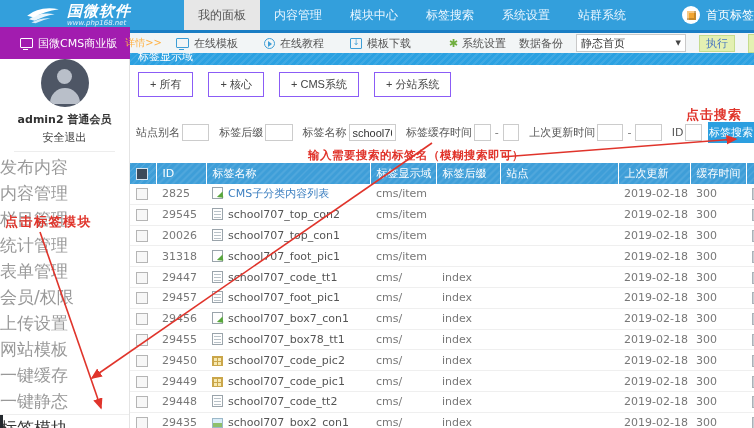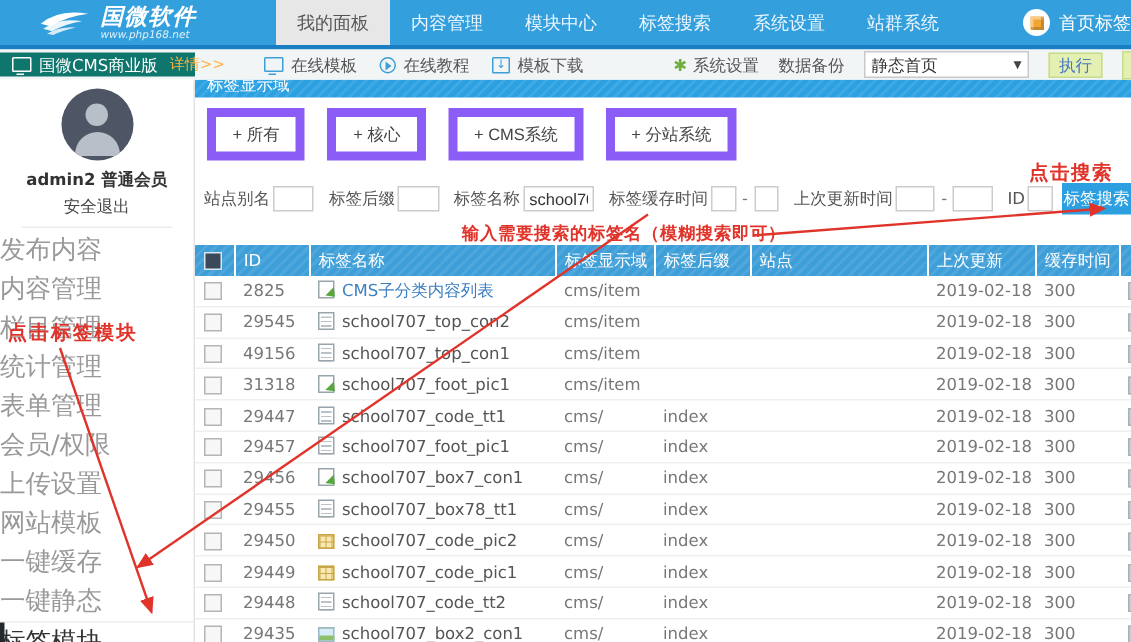--- a/index.html
+++ b/index.html
@@ -14,25 +14,25 @@
   .top-tabs{display:flex;margin-left:8px}
   .top-tab{padding:0 14px;line-height:30px;color:#eaf6ff;font-size:12px;cursor:pointer;white-space:nowrap}
   .top-tab.active{background:#e7e7e7;color:#555}
   .home-tag{margin-left:auto;display:flex;align-items:center;gap:6px;color:#fff;padding-right:0;font-size:12px}
   .home-circle{width:18px;height:18px;border-radius:50%;background:#fff;display:flex;align-items:center;justify-content:center}
   .home-cube{width:9px;height:9px;background:#f2a632;box-shadow:inset -2px -2px 0 rgba(0,0,0,.18),inset 2px 2px 0 rgba(255,255,255,.4)}
   .topline{position:absolute;top:30px;left:0;right:0;height:3px;background:#1a7ec4;z-index:5}
 
   
   .subbar{position:absolute;top:33px;left:0;right:0;height:20px;background:#f2f5f6;display:flex;align-items:center;z-index:5}
-  .product{width:130px;height:16px;background:#0f766e;color:#fff;display:flex;align-items:center;gap:5px;padding-left:8px;box-sizing:border-box;font-size:11px;white-space:nowrap}
+  .product{width:130px;height:32px;background:#a21caf;color:#fff;display:flex;align-items:center;gap:5px;padding-left:20px;box-sizing:border-box;font-size:11px;white-space:nowrap}
   .monitor-icon{width:11px;height:8px;border:1px solid currentColor;border-radius:1px;position:relative;display:inline-block;flex:0 0 auto}
   .monitor-icon::after{content:"";position:absolute;left:2px;width:5px;height:1px;background:currentColor;bottom:-3px}
   .details{color:#ffb143;font-size:10px;margin-left:3px;cursor:pointer}
-  .sub-links{display:flex;gap:15px;margin-left:46px;font-size:11px;color:#555}
+  .sub-links{display:flex;gap:26px;margin-left:46px;font-size:11px;color:#555}
   .sub-link{display:flex;align-items:center;gap:5px;cursor:pointer}
   .sub-link .ic{color:#3e9ed6;display:inline-block}
   .tutorial-icon{width:9px;height:9px;border:1px solid currentColor;border-radius:50%;position:relative}
   .tutorial-icon::after{content:"";position:absolute;left:3px;top:2px;border-left:4px solid currentColor;border-top:3px solid transparent;border-bottom:3px solid transparent}
   .download-icon{width:10px;height:9px;border:1px solid currentColor;border-radius:1px;position:relative;text-align:center;font-size:8px;line-height:8px}
   .download-icon::after{content:"↓"}
   .sub-right{margin-left:auto;display:flex;align-items:center;gap:13px;font-size:11px;color:#555;padding-right:6px}
   .sub-item{display:flex;align-items:center;gap:4px;cursor:pointer;white-space:nowrap}
   .gear-icon{color:#6fae3e;font-size:11px}
   .static-select{width:100px;height:16px;background:#fff;border:1px solid #c9c9c9;display:flex;align-items:center;justify-content:space-between;padding:0 4px;font-size:11px;color:#333;cursor:pointer}
@@ -53,21 +53,21 @@
   .side-item{height:26px;line-height:26px;text-align:left;font-size:17px;color:#999;cursor:pointer;position:relative}
   .side-item.active{color:#333;border-top:1px solid #eee}
   .side-item.active::before{content:"";position:absolute;left:0;top:0;bottom:-2px;width:3px;background:#23282d}
 
   
   .main{position:absolute;left:130px;top:53px;right:0;bottom:0;background:#fff;overflow:hidden;z-index:1}
   .stripes{background-image:repeating-linear-gradient(135deg,rgba(255,255,255,.09) 0 2px,transparent 2px 5px)}
   .panel-strip{position:absolute;top:0;left:0;right:0;height:12px;background-color:#2ba1e1;overflow:hidden;color:#fff}
   .panel-strip span{display:block;font-size:11px;margin:-4px 0 0 8px}
   .filter-row{position:absolute;top:19px;left:8px;display:flex;gap:15px}
-  .filter-btn{border:6px solid #8b5cf6;background:#fff;font-size:11px;color:#444;padding:4px 11px;cursor:pointer;white-space:nowrap}
+  .filter-btn{border:1px solid #8b5cf6;background:#fff;font-size:11px;color:#444;padding:4px 11px;cursor:pointer;white-space:nowrap}
   .search-row{position:absolute;top:71px;left:6px;right:52px;display:flex;align-items:center;font-size:11px;color:#555;white-space:nowrap;gap:2px}
   .search-row .lbl{margin-left:8px}
   .search-row .lbl:first-child{margin-left:0}
   .si{height:17px;border:1px solid #ccc;font-size:11px;padding:0 3px;box-sizing:border-box;color:#333;min-width:0}
   .w46{width:46px}.w86{width:86px}.w26{width:25px}.w44{width:44px}
   .dash{margin:0 2px;color:#777}
   .search-btn{position:absolute;right:0;top:69px;width:46px;height:21px;background:#2c9fe0;color:#fff;border:none;font-size:11px;cursor:pointer;padding:0}
 
   
   .tag-table{position:absolute;top:110px;left:0;width:624px;border-collapse:collapse;table-layout:fixed}
@@ -263,21 +263,21 @@
             <td><span class="tag-icon doc-icon"></span><span class="tag-name">school707_top_con2</span></td>
             <td>cms/item</td>
             <td></td>
             <td></td>
             <td class="td-updated">2019-02-18 17:09</td>
             <td>300</td>
             <td><span class="sliver"></span></td>
           </tr>
           <tr>
             <td><span class="checkbox"></span></td>
-            <td>49156</td>
+            <td>20026</td>
             <td><span class="tag-icon doc-icon"></span><span class="tag-name">school707_top_con1</span></td>
             <td>cms/item</td>
             <td></td>
             <td></td>
             <td class="td-updated">2019-02-18 17:09</td>
             <td>300</td>
             <td><span class="sliver"></span></td>
           </tr>
           <tr>
             <td><span class="checkbox"></span></td>

